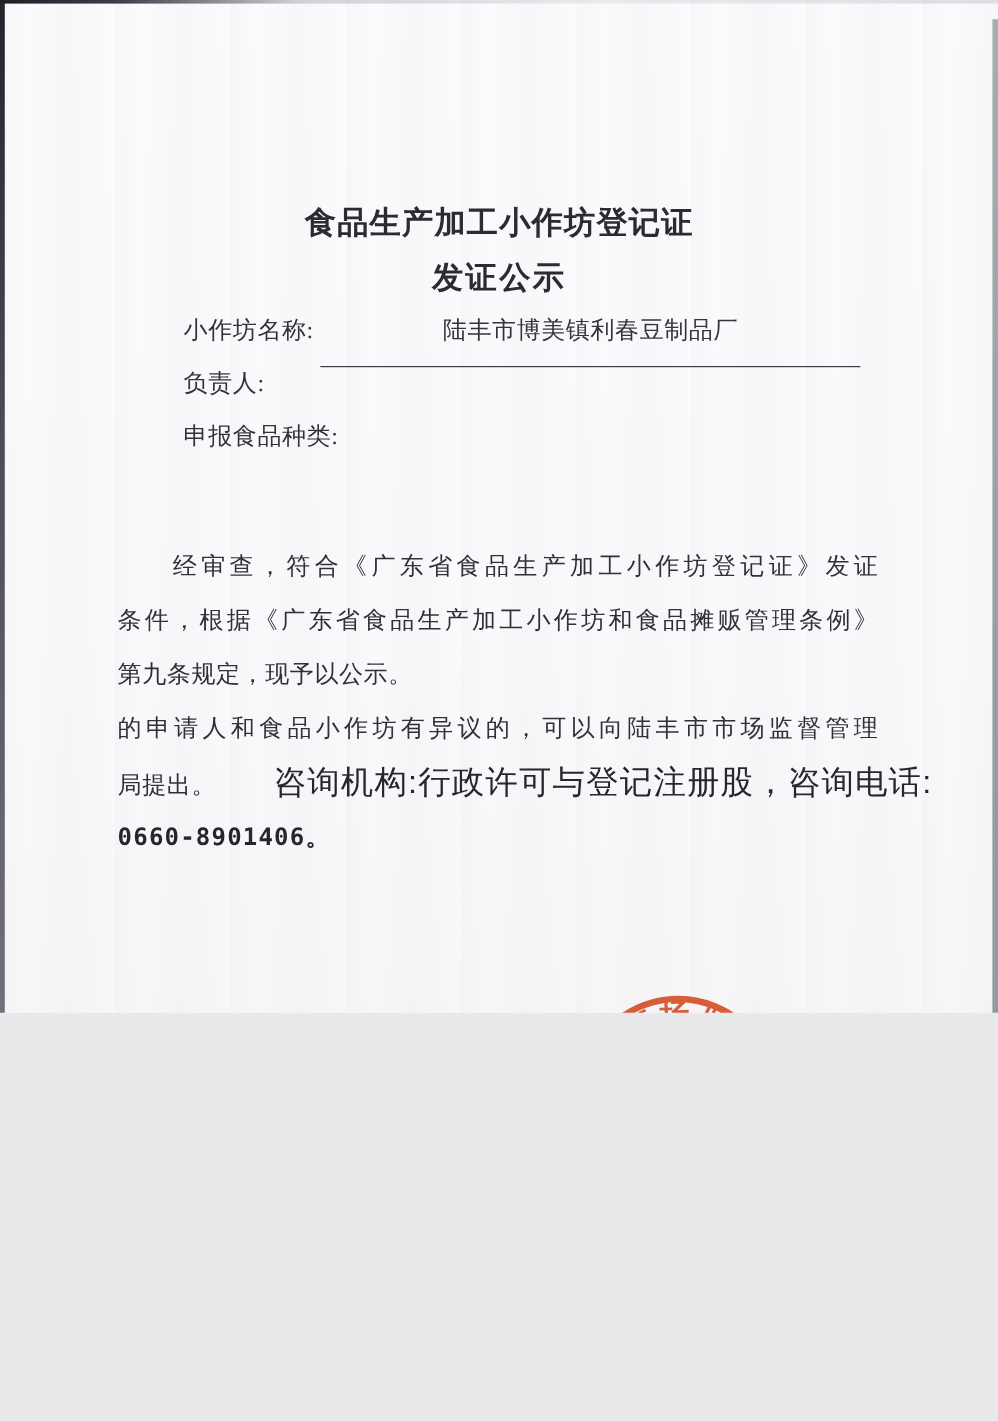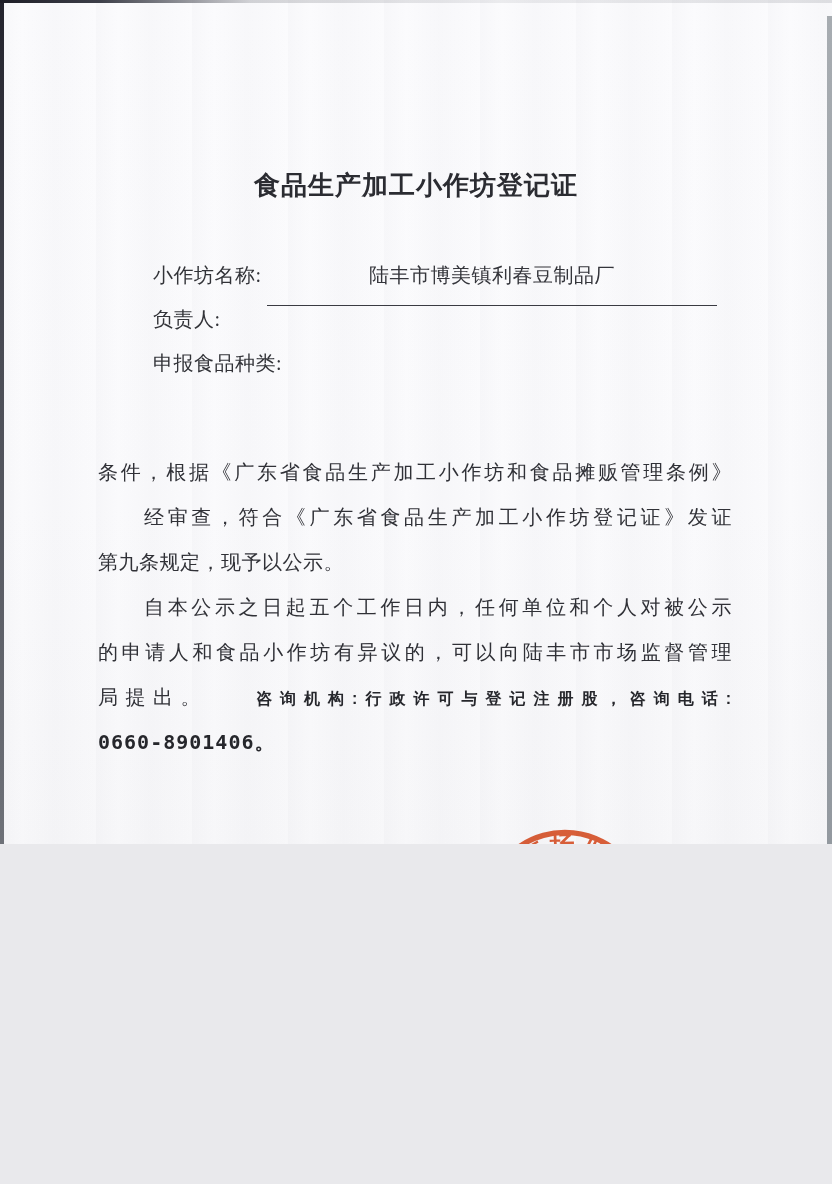--- a/index.html
+++ b/index.html
@@ -39,22 +39,22 @@
   .field-row{display:flex;height:44px;}
   .field-label{font-size:20px;color:#323338;padding-bottom:3px;white-space:pre;letter-spacing:0.5px;}
   .field-value{flex:1;text-align:center;font-size:20px;color:#34353b;
     border-bottom:1.6px solid #3a3b42;padding-bottom:18px;letter-spacing:0.5px;white-space:nowrap;}
 
   .bodytext{position:absolute;left:98px;top:450px;width:634px;}
   .bline{height:45px;line-height:45px;font-size:20px;color:#303137;
     white-space:nowrap;text-align:justify;text-align-last:justify;letter-spacing:0.5px;}
   .bline.indent{padding-left:46px;}
   .bline.lastline{text-align-last:left;}
-  .boldseg{font-family:"Liberation Sans","DejaVu Sans",sans-serif;font-weight:bold;
-    font-size:16px;color:#26272c;letter-spacing:1px;margin-left:48px;}
+  .boldseg{font-family:"Liberation Sans","DejaVu Sans",sans-serif;font-weight:normal;
+    font-size:27px;color:#26272c;letter-spacing:1px;margin-left:48px;}
   .phone{font-family:"DejaVu Sans Mono","Liberation Mono",monospace;font-weight:bold;
     font-size:20px;letter-spacing:1px;color:#26272c;}
 
   .sig-issuer{position:absolute;left:446px;top:892px;width:236px;text-align:center;
     font-size:20px;letter-spacing:1.5px;color:#2e2f35;white-space:nowrap;}
   .sig-date{position:absolute;left:452px;top:937px;width:224px;text-align:center;
     font-size:20px;letter-spacing:1px;color:#2e2f35;white-space:nowrap;}
 
   .seal{position:absolute;left:461px;top:809px;width:208px;height:208px;
     mix-blend-mode:multiply;opacity:0.92;transform:rotate(6deg);}
@@ -65,39 +65,39 @@
 
 <div class="page">
 
   <div class="edge-left"></div>
   <div class="edge-top"></div>
   <div class="edge-right"></div>
   <div class="edge-bottom"></div>
   <div class="edge-bottom-band"></div>
 
   <div class="title title1">食品生产加工小作坊登记证</div>
+  <div class="title title2">发证公示</div>
 
   <div class="fields">
     <div class="field-row">
       <span class="field-label">小作坊名称: </span>
       <span class="field-value">陆丰市博美镇利春豆制品厂</span>
     </div>
     <div class="field-row">
       <span class="field-label">负责人: </span>
     </div>
     <div class="field-row">
       <span class="field-label">申报食品种类: </span>
     </div>
   </div>
 
   <div class="bodytext">
+    <div class="bline indent">经审查，符合《广东省食品生产加工小作坊登记证》发证</div>
     <div class="bline">条件，根据《广东省食品生产加工小作坊和食品摊贩管理条例》</div>
-    <div class="bline indent">经审查，符合《广东省食品生产加工小作坊登记证》发证</div>
     <div class="bline lastline">第九条规定，现予以公示。</div>
-    <div class="bline indent">自本公示之日起五个工作日内，任何单位和个人对被公示</div>
     <div class="bline">的申请人和食品小作坊有异议的，可以向陆丰市市场监督管理</div>
     <div class="bline"><span>局提出。</span><span class="boldseg">咨询机构:行政许可与登记注册股，咨询电话:</span></div>
     <div class="bline lastline"><span class="phone">0660-8901406。</span></div>
   </div>
 
   <div class="sig-issuer">陆丰市市场监督管理局</div>
   <div class="sig-date">2019 年 12 月 6 日</div>
 
   <svg class="seal" viewBox="0 0 204 204" xmlns="http://www.w3.org/2000/svg">
     <circle cx="102" cy="102" r="79" fill="none" stroke-width="5.2" stroke="#dd5329"></circle>

